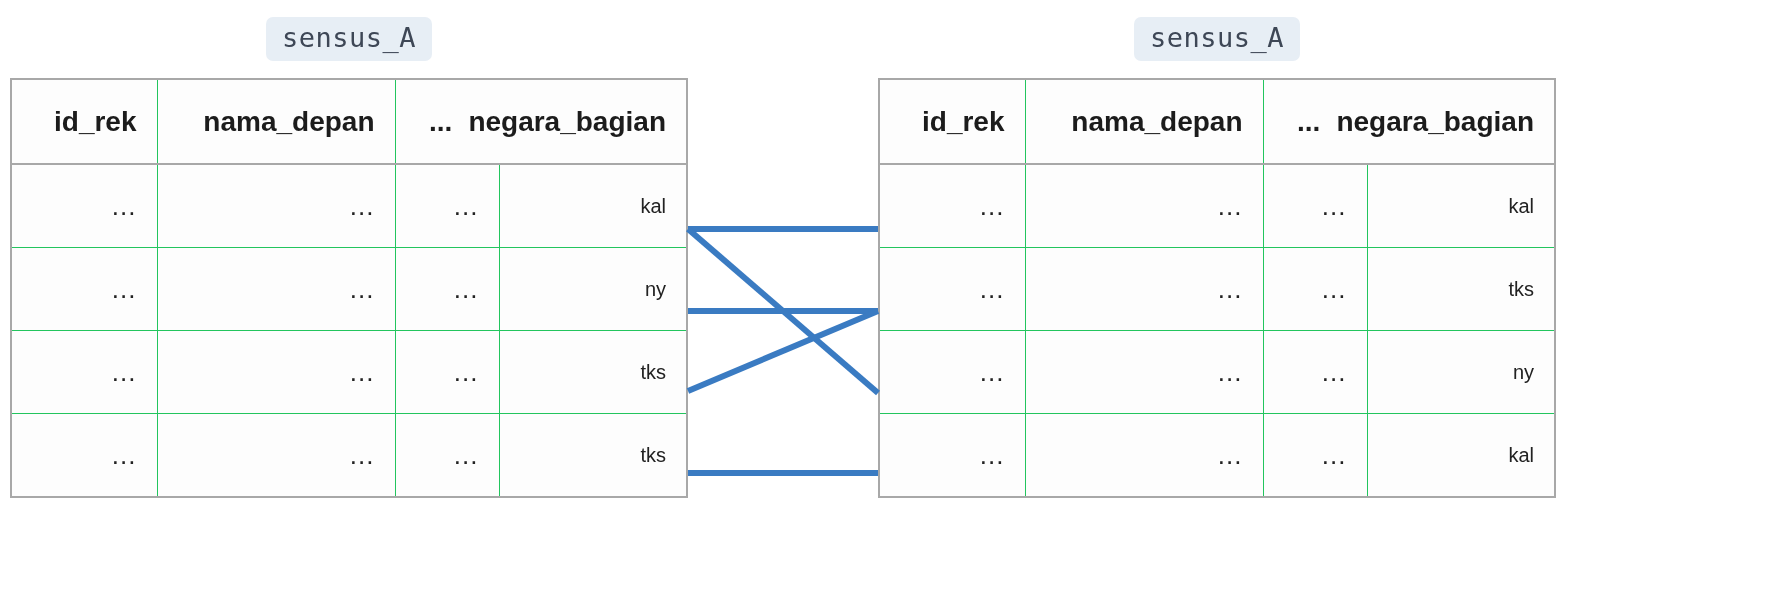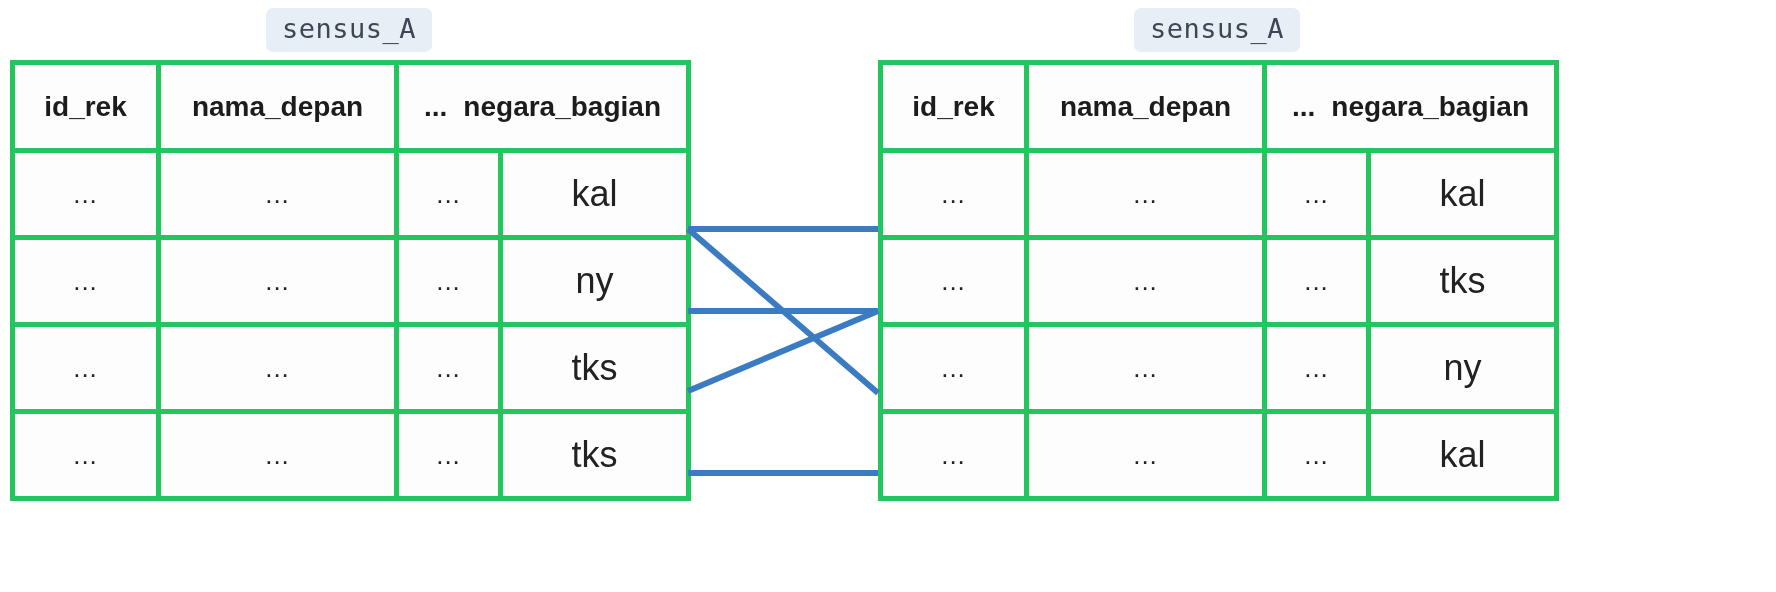--- a/index.html
+++ b/index.html
@@ -11,21 +11,21 @@
     overflow:hidden;
     position:relative;
   }
   #stage{position:relative;width:1776px;height:592px;}
 
   
   .tbl-group{position:absolute;top:0;}
   .tbl-group.left{left:10px;width:678px;}
   .tbl-group.right{left:878px;width:678px;}
 
-  .badge-row{height:60px;display:flex;align-items:center;justify-content:center;text-align:center;}
+  .badge-row{height:78px;display:flex;align-items:center;justify-content:center;text-align:center;}
   .badge{
     font-family:"DejaVu Sans Mono","Liberation Mono",monospace;
     font-size:27px;
     color:#3e4756;
     background:#e7eef5;
     border-radius:7px;
     padding:6px 16px 8px 16px;
     letter-spacing:0.5px;
     line-height:1.1;
   }
@@ -36,41 +36,41 @@
     table-layout:fixed;
     background:#fdfdfd;
     border:2px solid #a8a8a8;
   }
   table.dt col.c1{width:146px;}
   table.dt col.c2{width:238px;}
   table.dt col.c3{width:104px;}
   table.dt col.c4{width:188px;}
 
   table.dt th, table.dt td{
-    border:5px solid #22c55e;
+    border:1px solid #22c55e;
     padding:0 20px;
-    text-align:center;
+    text-align:right;
     vertical-align:middle;
     background:#fdfdfd;
   }
   table.dt thead th{
     height:83px;
     font-size:28px;
     font-weight:bold;
     color:#1c1c1c;
     border-bottom:2px solid #a8a8a8;
   }
   table.dt thead th.hdr-span{}
   .hdr-span .dots{font-weight:bold;margin-right:16px;}
   table.dt tbody td{
     height:82px;
     font-size:26px;
     color:#222222;
   }
-  table.dt tbody td.v{font-size:36px;}
+  table.dt tbody td.v{font-size:20px;}
   .cell-dots{font-size:26px;color:#222;letter-spacing:1px;}
 
   
   #links{position:absolute;left:0;top:0;width:1776px;height:592px;pointer-events:none;}
 </style>
 </head>
 <body>
 
 <div id="stage">
 

